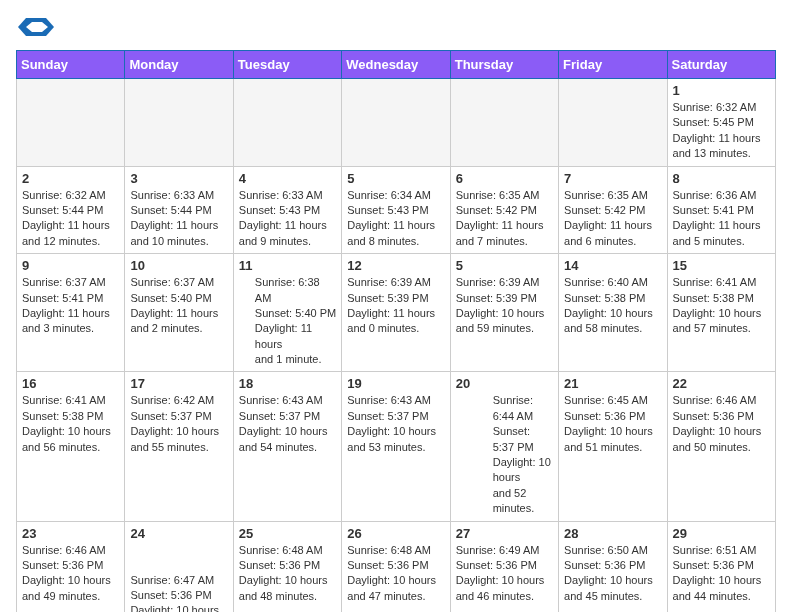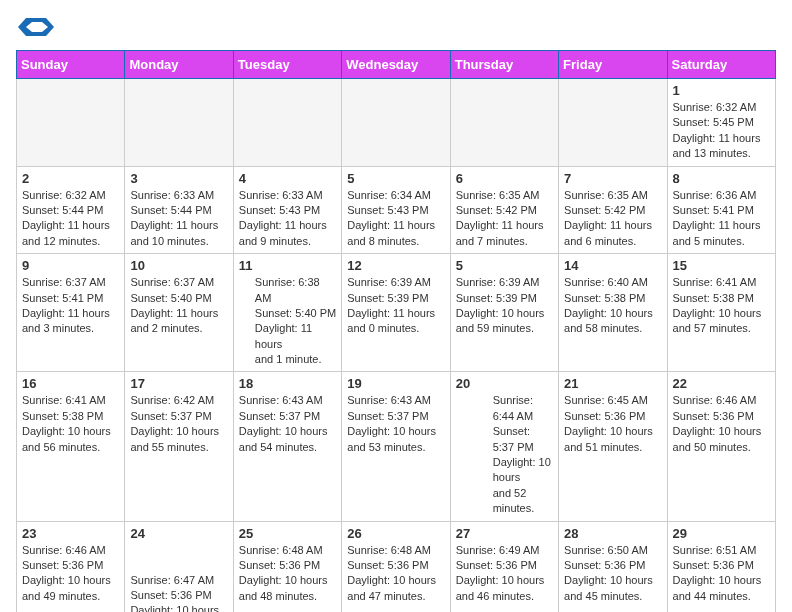--- a/index.html
+++ b/index.html
@@ -39,21 +39,21 @@
     .location {
       font-size: 16px;
       color: #555;
     }
     .calendar {
       width: 100%;
       border-collapse: collapse;
       border: 1px solid #ccc;
     }
     .calendar th {
-      background-color: #d946ef;
+      background-color: #8b5cf6;
       color: #fff;
       font-size: 13px;
       font-weight: bold;
       padding: 6px 4px;
       text-align: left;
       border: 1px solid #1a6bb5;
     }
     .calendar td {
       vertical-align: top;
       border: 1px solid #ccc;

